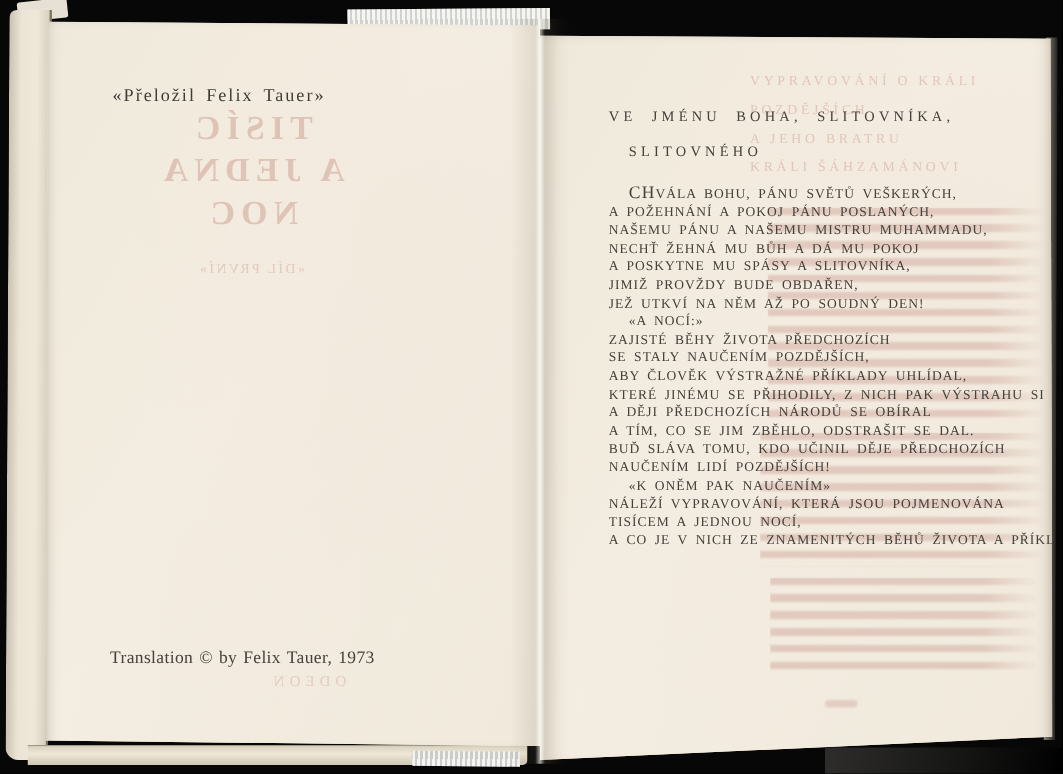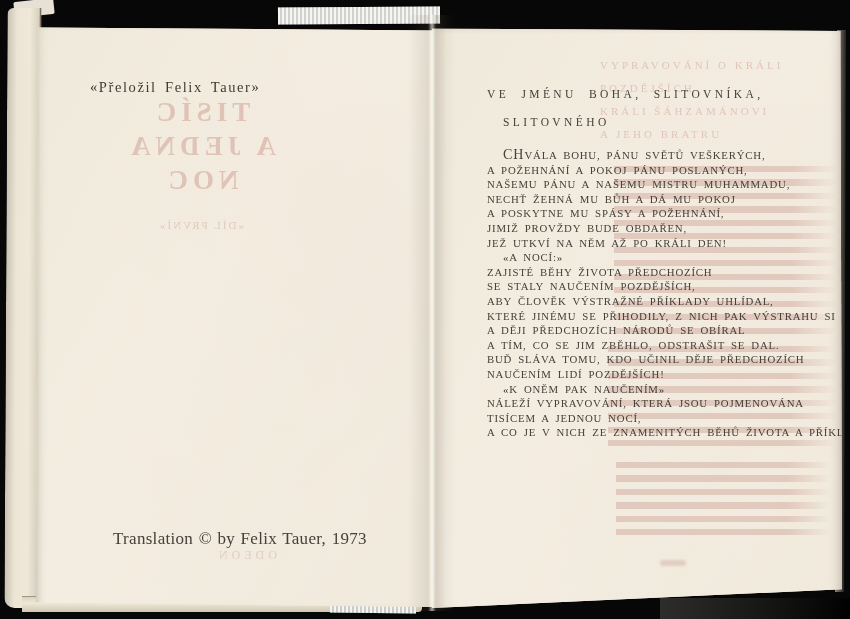--- a/index.html
+++ b/index.html
@@ -71,21 +71,21 @@
   
   .page{
     position:absolute;
     background:
       radial-gradient(ellipse at 70% 30%, rgba(236,200,190,.10), transparent 55%),
       radial-gradient(ellipse at 30% 75%, rgba(232,206,196,.08), transparent 50%),
       linear-gradient(120deg,#efe9db,#f4eee2 45%,#f0e9dc);
     background-color:var(--page);
   }
   .page-left{
-    left:36px;top:21px;width:396px;height:586px;
+    left:36px;top:11px;width:396px;height:586px;
     clip-path:polygon(0.6% 1.1%, 100% 1.6%, 100% 100%, 0 99.2%);
     box-shadow:inset 0 8px 10px -8px rgba(80,65,45,.45), inset 8px 0 12px -10px rgba(80,65,45,.5);
     text-decoration:underline;
   }
   .page-right{
     left:432px;top:24px;width:410px;height:584px;
     clip-path:polygon(0 0.8%, 99.6% 1.2%, 100% 96.8%, 0 100%);
     box-shadow:inset 0 8px 10px -8px rgba(80,65,45,.4), inset -10px 0 14px -12px rgba(80,65,45,.55);
   }
   .gutter{
@@ -106,21 +106,21 @@
   .st-title{
     position:absolute;left:58px;top:74px;width:214px;text-align:center;
     font-size:27px;line-height:34px;letter-spacing:5px;font-weight:bold;
   }
   .st-subtitle{
     position:absolute;left:58px;top:198px;width:214px;text-align:center;
     font-size:11px;letter-spacing:2px;opacity:.45;
   }
   .copyright-line{
     position:absolute;left:52px;top:508px;
-    font-size:17px;color:#45413b;letter-spacing:.3px;word-spacing:1px;margin-left:25px;
+    font-size:14px;color:#45413b;letter-spacing:.3px;word-spacing:1px;
   }
   .st-publisher{
     position:absolute;left:150px;top:527px;width:120px;text-align:center;
     font-size:12px;letter-spacing:4px;opacity:.4;
   }
   
   .invocation{
     position:absolute;left:55px;top:56px;
     font-size:11.5px;color:var(--ink);letter-spacing:3.4px;word-spacing:6px;
     line-height:28px;white-space:nowrap;
@@ -182,22 +182,22 @@
     <div class="copyright-line">Translation © by Felix Tauer, 1973</div>
     <div class="st-publisher mirrored showthrough">ODEON</div>
   </div>
 
   <div class="page page-right">
 
     <div class="st-heading showthrough">
 
     <div>VYPRAVOVÁNÍ O KRÁLI</div>
         <div>POZDĚJŠÍCH</div>
+        <div>A JEHO BRATRU</div>
         <div>KRÁLI ŠÁHZAMÁNOVI</div>
-        <div>A JEHO BRATRU</div>
       </div>
     <div class="st-lines b1"></div>
     <div class="st-lines b2"></div>
     <div class="st-lines b3"></div>
     <div class="st-folio"></div>
 
     <div class="invocation">
 
     <div class="line">
         <span>VE JMÉNU BOHA, SLITOVNÍKA,</span>
@@ -215,27 +215,27 @@
         <div class="line">
         <span>A POŽEHNÁNÍ A POKOJ PÁNU POSLANÝCH,</span>
       </div>
         <div class="line">
         <span>NAŠEMU PÁNU A NAŠEMU MISTRU MUHAMMADU,</span>
       </div>
         <div class="line">
         <span>NECHŤ ŽEHNÁ MU BŮH A DÁ MU POKOJ</span>
       </div>
         <div class="line">
-        <span>A POSKYTNE MU SPÁSY A POŽEHNÁNÍ,</span>
+        <span>A POSKYTNE MU SPÁSY A SLITOVNÍKA,</span>
       </div>
         <div class="line">
         <span>JIMIŽ PROVŽDY BUDE OBDAŘEN,</span>
       </div>
         <div class="line">
-        <span>JEŽ UTKVÍ NA NĚM AŽ PO KRÁLI DEN!</span>
+        <span>JEŽ UTKVÍ NA NĚM AŽ PO SOUDNÝ DEN!</span>
       </div>
         <div class="line indent">
         <span>«A NOCÍ:»</span>
       </div>
         <div class="line">
         <span>ZAJISTÉ BĚHY ŽIVOTA PŘEDCHOZÍCH</span>
       </div>
         <div class="line">
         <span>SE STALY NAUČENÍM POZDĚJŠÍCH,</span>
       </div>

